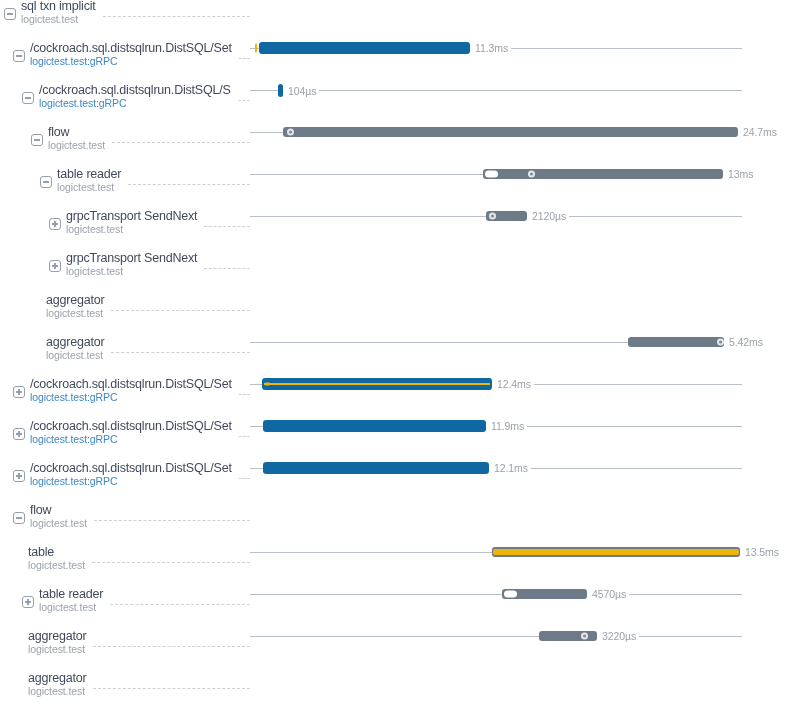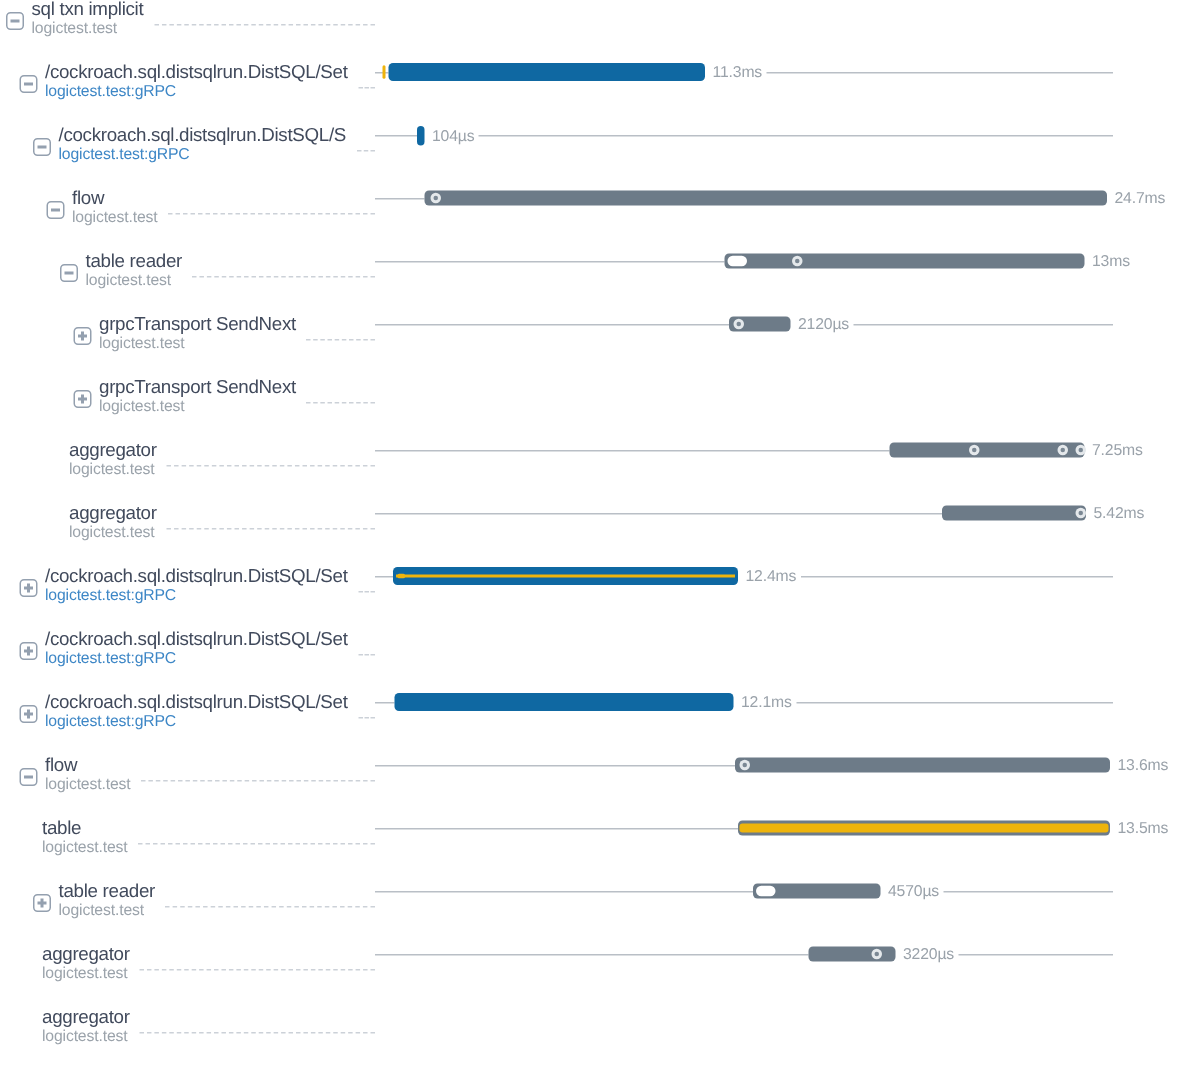--- a/index.html
+++ b/index.html
@@ -149,30 +149,20 @@
     </div>
     <div class="row">
       <div class="label-zone" style="padding-left: 40px;">
         <span class="spacer"></span>
         <div class="texts">
           <div class="title">aggregator</div>
           <div class="subtitle">logictest.test</div>
         </div>
         <div class="leader"></div>
       </div>
-      <div class="timeline">
-        <div class="lead-line" style="width: 343px;"></div>
-        <div class="bar gray" style="width: 130px;">
-          <span class="marker dot" style="left: 53px;"></span>
-          <span class="marker dot" style="left: 112px;"></span>
-          <span class="marker dot" style="left: 124px;"></span>
-        </div>
-        <span class="duration">7.25ms</span>
-        <div class="trail-line"></div>
-      </div>
     </div>
     <div class="row">
       <div class="label-zone" style="padding-left: 40px;">
         <span class="spacer"></span>
         <div class="texts">
           <div class="title">aggregator</div>
           <div class="subtitle">logictest.test</div>
         </div>
         <div class="leader"></div>
       </div>
@@ -206,20 +196,26 @@
     </div>
     <div class="row">
       <div class="label-zone" style="padding-left: 13px;">
         <span class="toggle-icon plus"></span>
         <div class="texts">
           <div class="title">/cockroach.sql.distsqlrun.DistSQL/Set</div>
           <div class="subtitle blue">logictest.test:gRPC</div>
         </div>
         <div class="leader"></div>
       </div>
+      <div class="timeline">
+        <div class="lead-line" style="width: 13px;"></div>
+        <div class="bar blue" style="width: 223px;"></div>
+        <span class="duration">11.9ms</span>
+        <div class="trail-line"></div>
+      </div>
     </div>
     <div class="row">
       <div class="label-zone" style="padding-left: 13px;">
         <span class="toggle-icon plus"></span>
         <div class="texts">
           <div class="title">/cockroach.sql.distsqlrun.DistSQL/Set</div>
           <div class="subtitle blue">logictest.test:gRPC</div>
         </div>
         <div class="leader"></div>
       </div>
@@ -232,28 +228,20 @@
     </div>
     <div class="row">
       <div class="label-zone" style="padding-left: 13px;">
         <span class="toggle-icon"></span>
         <div class="texts">
           <div class="title">flow</div>
           <div class="subtitle">logictest.test</div>
         </div>
         <div class="leader"></div>
       </div>
-      <div class="timeline">
-        <div class="lead-line" style="width: 240px;"></div>
-        <div class="bar gray" style="width: 250px;">
-          <span class="marker dot" style="left: 3px;"></span>
-        </div>
-        <span class="duration">13.6ms</span>
-        <div class="trail-line"></div>
-      </div>
     </div>
     <div class="row">
       <div class="label-zone" style="padding-left: 22px;">
         <span class="spacer"></span>
         <div class="texts">
           <div class="title">table</div>
           <div class="subtitle">logictest.test</div>
         </div>
         <div class="leader"></div>
       </div>

